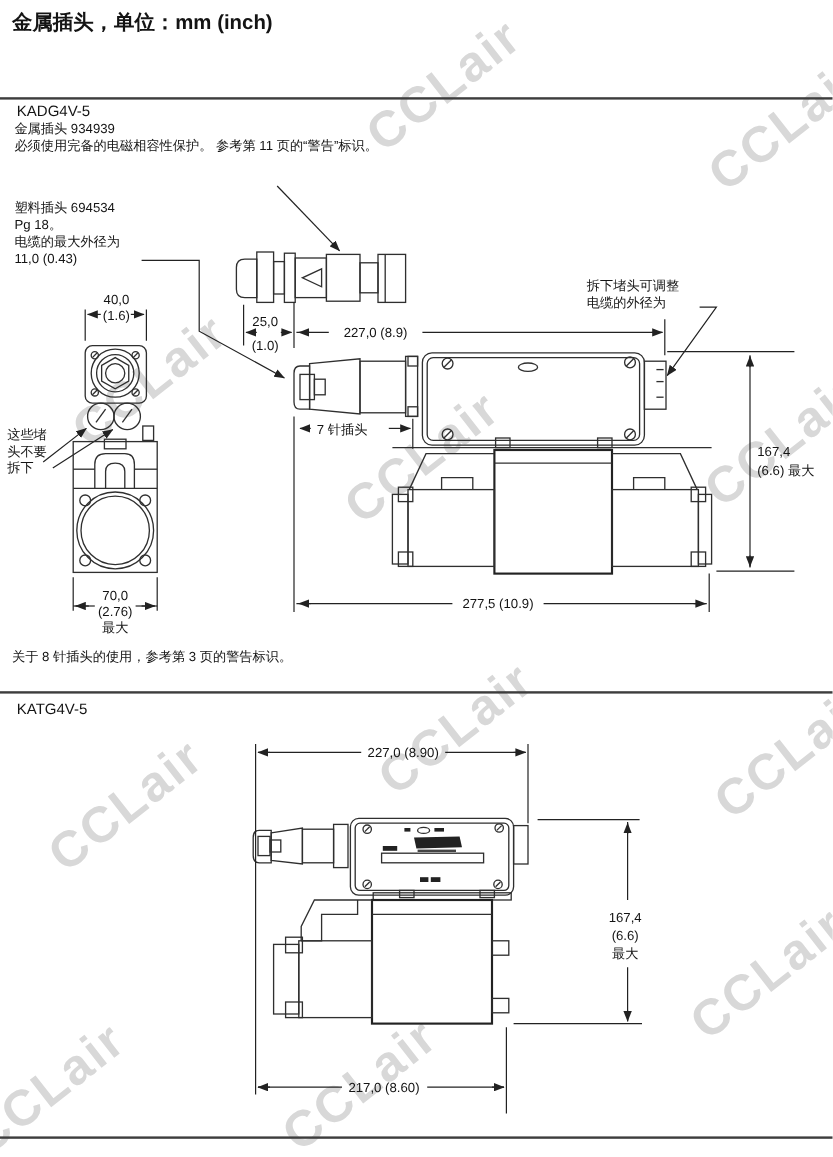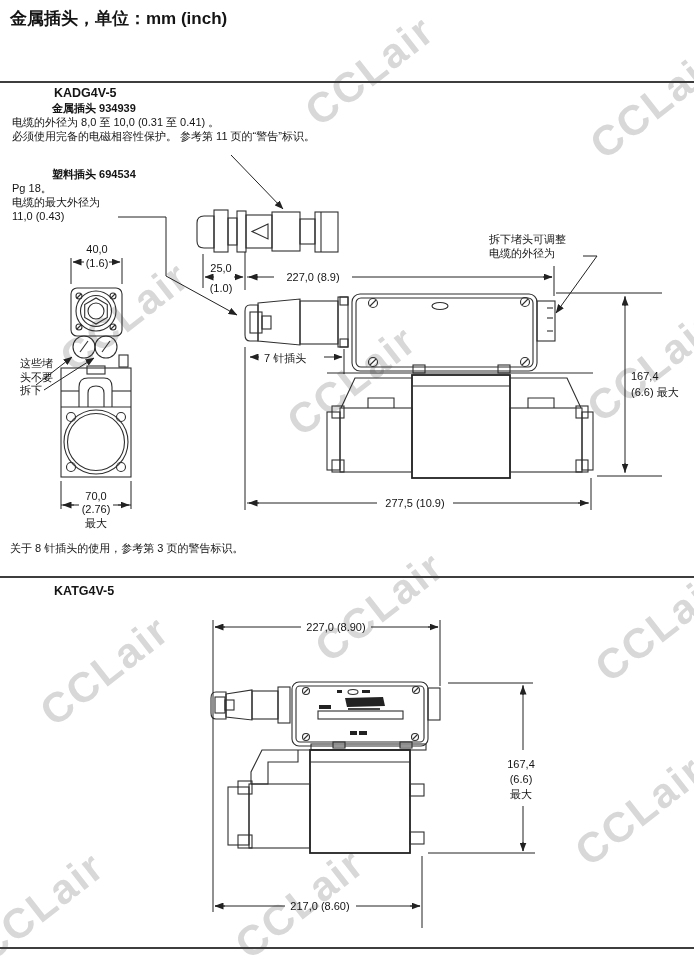--- a/index.html
+++ b/index.html
@@ -3,21 +3,21 @@
 <meta charset="utf-8">
 <style>
   html,body{margin:0;padding:0;background:#fff;}
   .page{position:relative;width:694px;height:964px;background:#ffffff;overflow:hidden;
         font-family:"Liberation Sans","DejaVu Sans",sans-serif;color:#141414;}
   .wm{position:absolute;z-index:0;font-weight:bold;font-size:42px;letter-spacing:2px;
       color:#d8d8d8;transform:rotate(-38deg);white-space:nowrap;pointer-events:none;}
   .hr{position:absolute;left:0;width:694px;height:2px;background:#3d3d3d;z-index:2;}
   .title{position:absolute;left:10px;top:7px;font-size:17px;font-weight:bold;z-index:3;white-space:nowrap;}
   .t{position:absolute;font-size:11px;line-height:14px;z-index:3;white-space:nowrap;}
-  .b{font-weight:bold;margin-left:40px;}
+  .b{font-weight:normal;}
   .h{font-size:12.5px;}
   svg.art{position:absolute;left:0;top:0;z-index:1;}
   svg .s{fill:none;stroke:#2f2f2f;stroke-width:1.1;}
   svg .sb{fill:none;stroke:#222;stroke-width:1.8;}
   svg .d{fill:none;stroke:#222;stroke-width:1;}
   svg .f{fill:#222;stroke:none;}
   svg .f2{fill:#444;stroke:none;}
   svg text{font-family:"Liberation Sans","DejaVu Sans",sans-serif;font-size:11px;fill:#141414;stroke:none;}
 </style>
 </head>
@@ -39,34 +39,33 @@
 
   <div class="hr" style="top:81px"></div>
   <div class="hr" style="top:576px"></div>
   <div class="hr" style="top:947px"></div>
 
   <div class="title"><span>金属插头，单位：</span><span>mm (inch)</span></div>
 
   <div class="t b h" style="left:14px;top:86px">KADG4V-5</div>
   <div class="t" style="left:12px;top:101px">
     <div class="b">金属插头 934939</div>
-    <div>电缆的外径为 8,0 至 10,0 (0.31 至 0.41) 。</div>
     <div>必须使用完备的电磁相容性保护。 参考第 11 页的“警告”标识。</div>
   </div>
   <div class="t" style="left:12px;top:167px">
     <div class="b">塑料插头 694534</div>
     <div>Pg 18。</div>
     <div>电缆的最大外径为</div>
     <div>11,0 (0.43)</div>
   </div>
   <div class="t" style="left:489px;top:232px">
     <div>拆下堵头可调整</div>
     <div>电缆的外径为</div>
   </div>
-  <div class="t" style="left:20px;top:357px;line-height:13.5px">
+  <div class="t" style="left:6px;top:357px;line-height:13.5px">
     <div>这些堵</div>
     <div>头不要</div>
     <div>拆下</div>
   </div>
   <div class="t" style="left:10px;top:541px">关于 8 针插头的使用，参考第 3 页的警告标识。</div>
 
   <div class="t b h" style="left:14px;top:584px">KATG4V-5</div>
 
   <svg class="art" width="694" height="964" viewBox="0 0 694 964">
     <defs>

